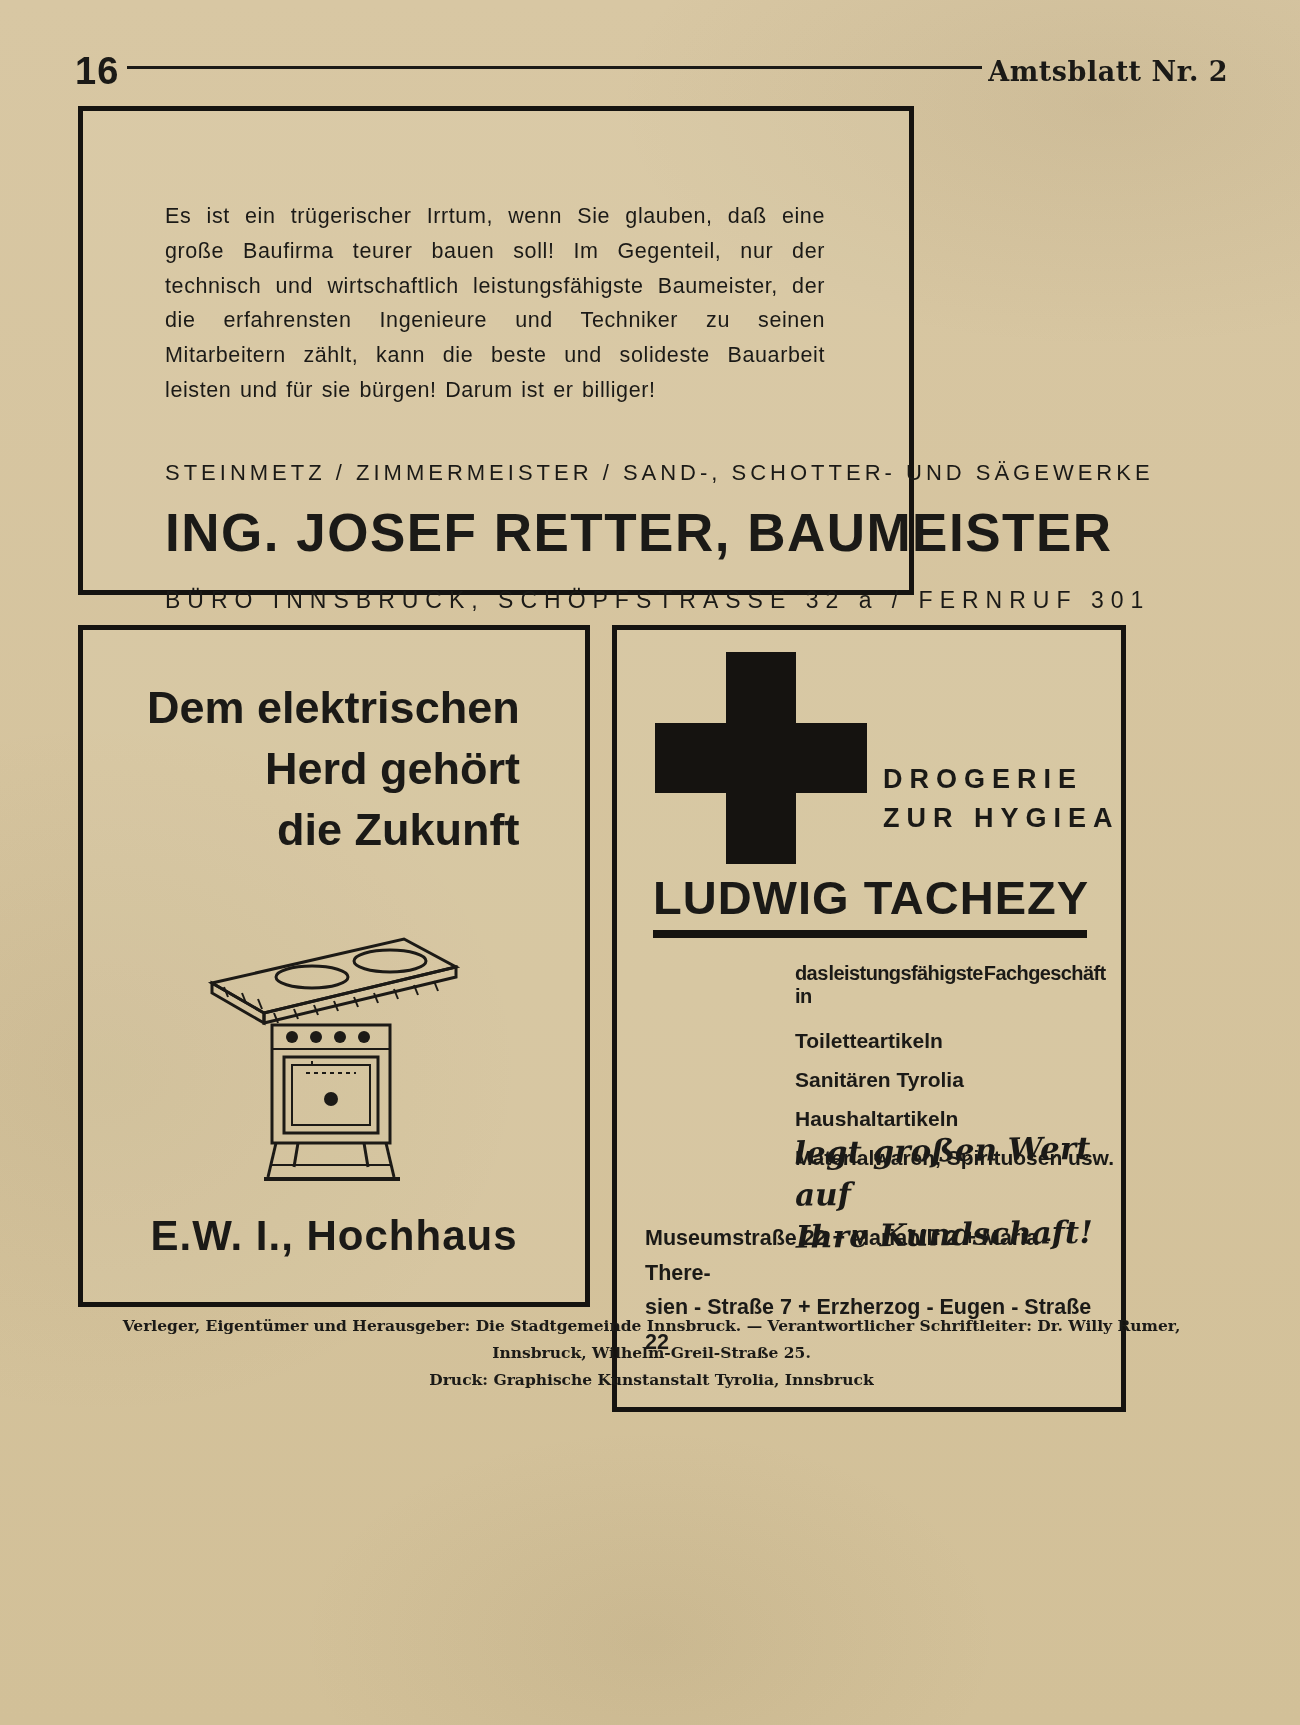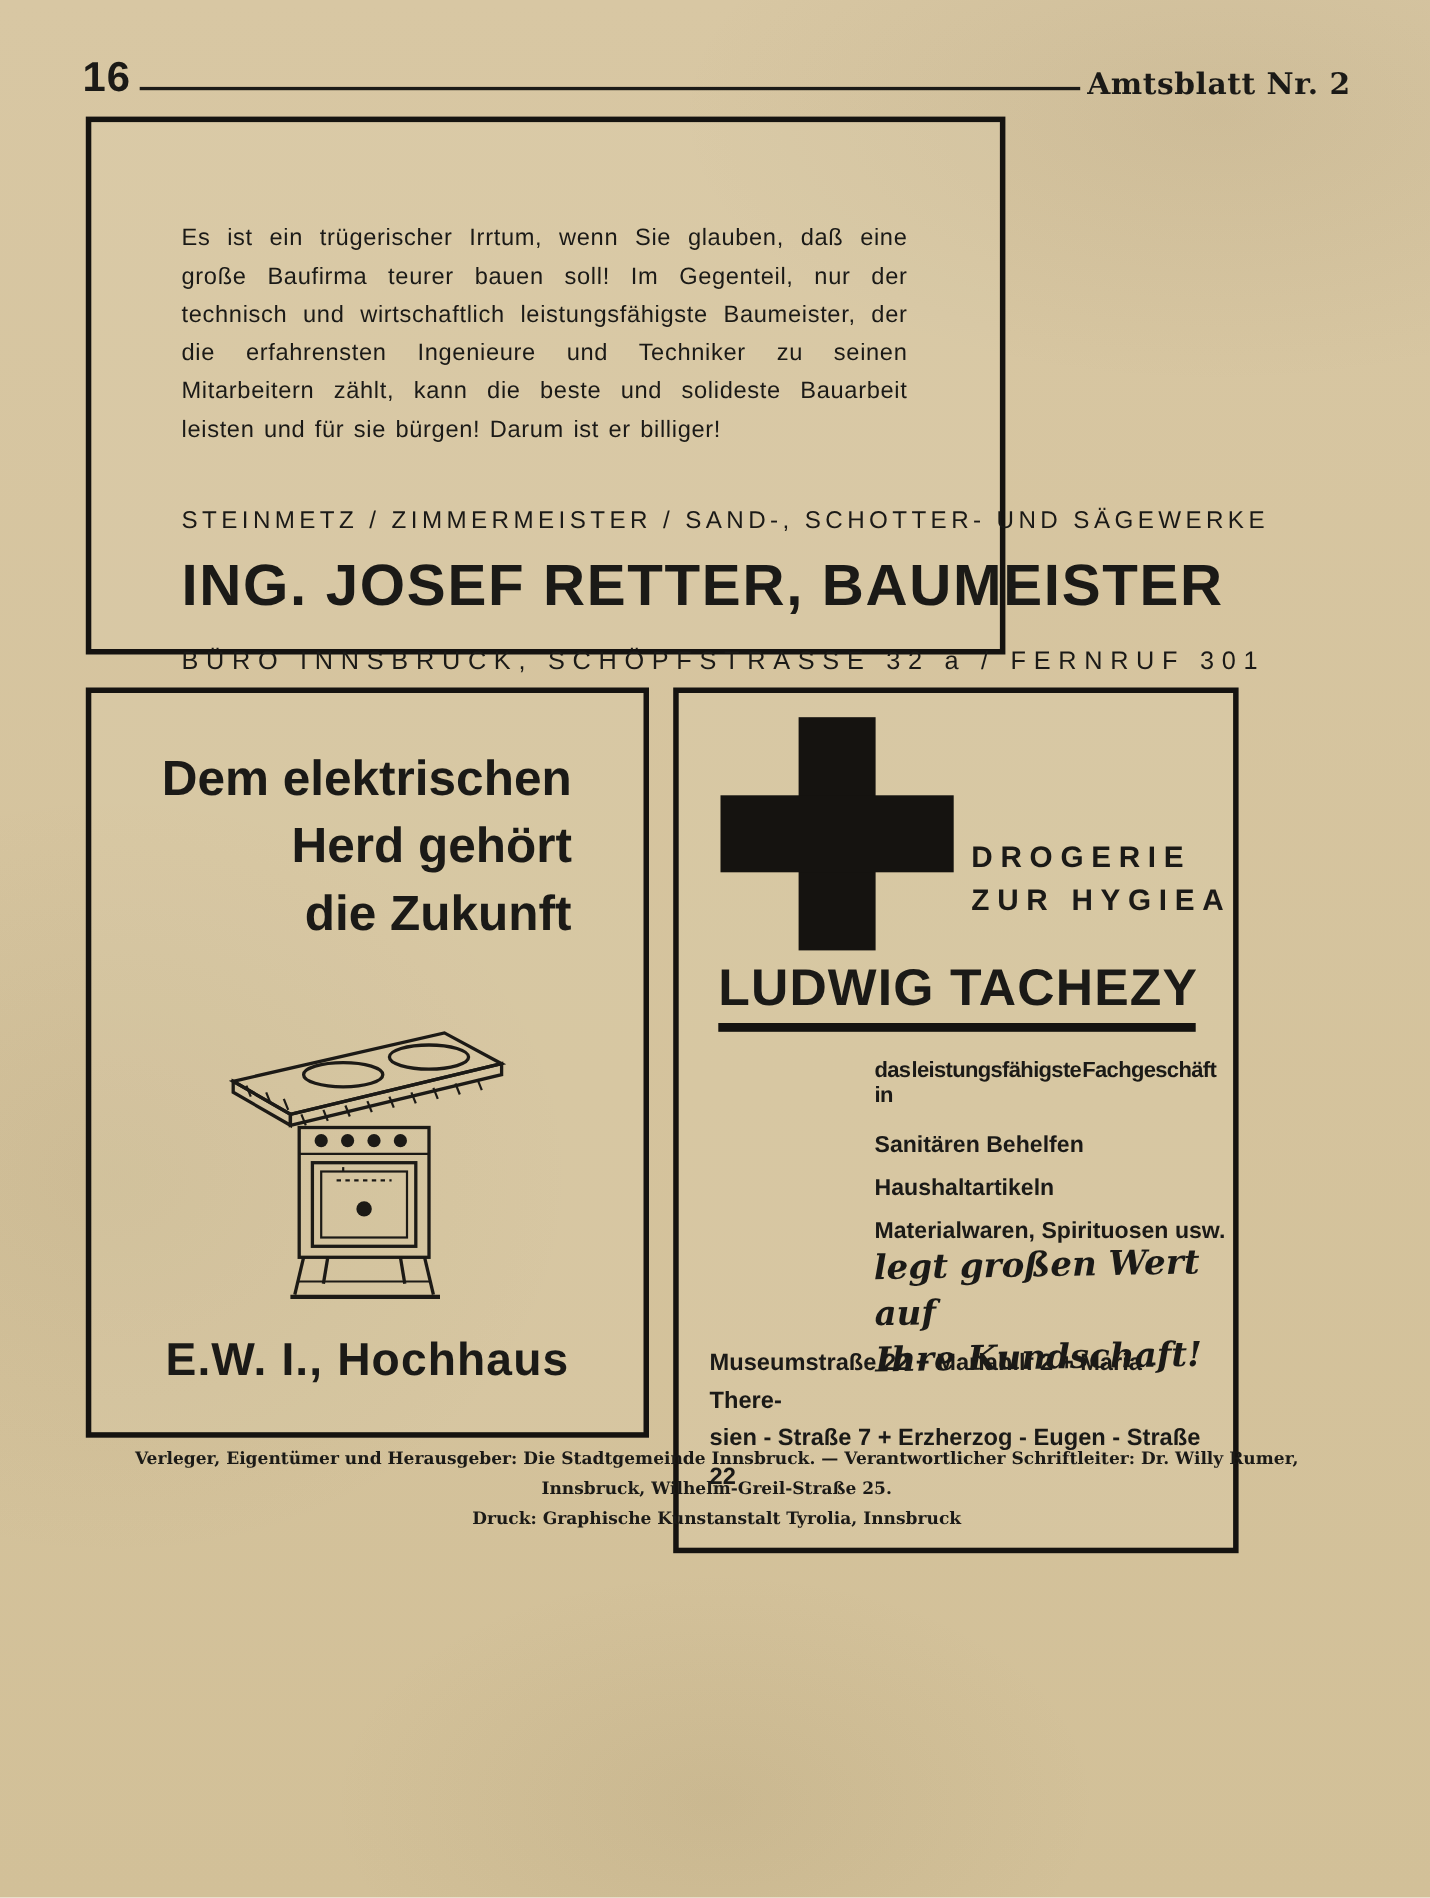--- a/index.html
+++ b/index.html
@@ -12,21 +12,21 @@
   .page {
     position:relative; width:1300px; height:1725px; overflow:hidden;
     background:
       radial-gradient(ellipse 700px 350px at 85% 6%, rgba(120,100,62,.10), transparent 70%),
       radial-gradient(ellipse 600px 500px at 8% 62%, rgba(120,100,62,.08), transparent 70%),
       radial-gradient(ellipse 500px 300px at 50% 95%, rgba(120,100,62,.09), transparent 70%),
       linear-gradient(#d8c7a3, #d2c098);
   }
 
   
-  .header { position:absolute; top:52px; left:75px; right:72px; display:flex; align-items:flex-end; }
+  .header { position:absolute; top:52px; left:75px; right:72px; display:flex; align-items:center; }
   .page-num { font-size:38px; font-weight:bold; letter-spacing:1px; line-height:1; }
   .header-rule { flex:1; height:0; border-bottom:3px solid #1b1a17; margin:0 6px 8px 8px; }
   .masthead { font-family:"DejaVu Serif", serif; font-weight:bold; font-size:27px; line-height:1; letter-spacing:.5px; }
 
   
   .adbox { position:absolute; border:5px solid #151310; background:rgba(222,210,180,.25); }
   .box-retter { left:78px; top:106px; width:836px; height:489px; padding:88px 84px 0 82px; }
   .box-ewi    { left:78px; top:625px; width:512px; height:682px;padding-left:42px; }
   .box-drog   { left:612px; top:625px; width:514px; height:787px; }
 
@@ -143,21 +143,22 @@
     <div class="cross-icon"></div>
     <div class="drog-type">
       <div>DROGERIE</div>
       <div>ZUR HYGIEA</div>
     </div>
     <div class="drog-owner">LUDWIG TACHEZY</div>
     <div class="drog-owner-rule"></div>
 
     <div class="drog-list">
       <div class="drog-intro">das leistungsfähigste Fachgeschäft in</div>
-      <div class="drog-item">Sanitären Behelfen</div>
+      <div class="drog-item">Toiletteartikeln</div>
+      <div class="drog-item">Sanitären Tyrolia</div>
       <div class="drog-item">Haushaltartikeln</div>
       <div class="drog-item">Materialwaren, Spirituosen usw.</div>
     </div>
 
     <div class="drog-slogan">
       <div>legt großen Wert auf</div>
       <div>Ihre Kundschaft!</div>
     </div>
 
     <div class="drog-addr">

